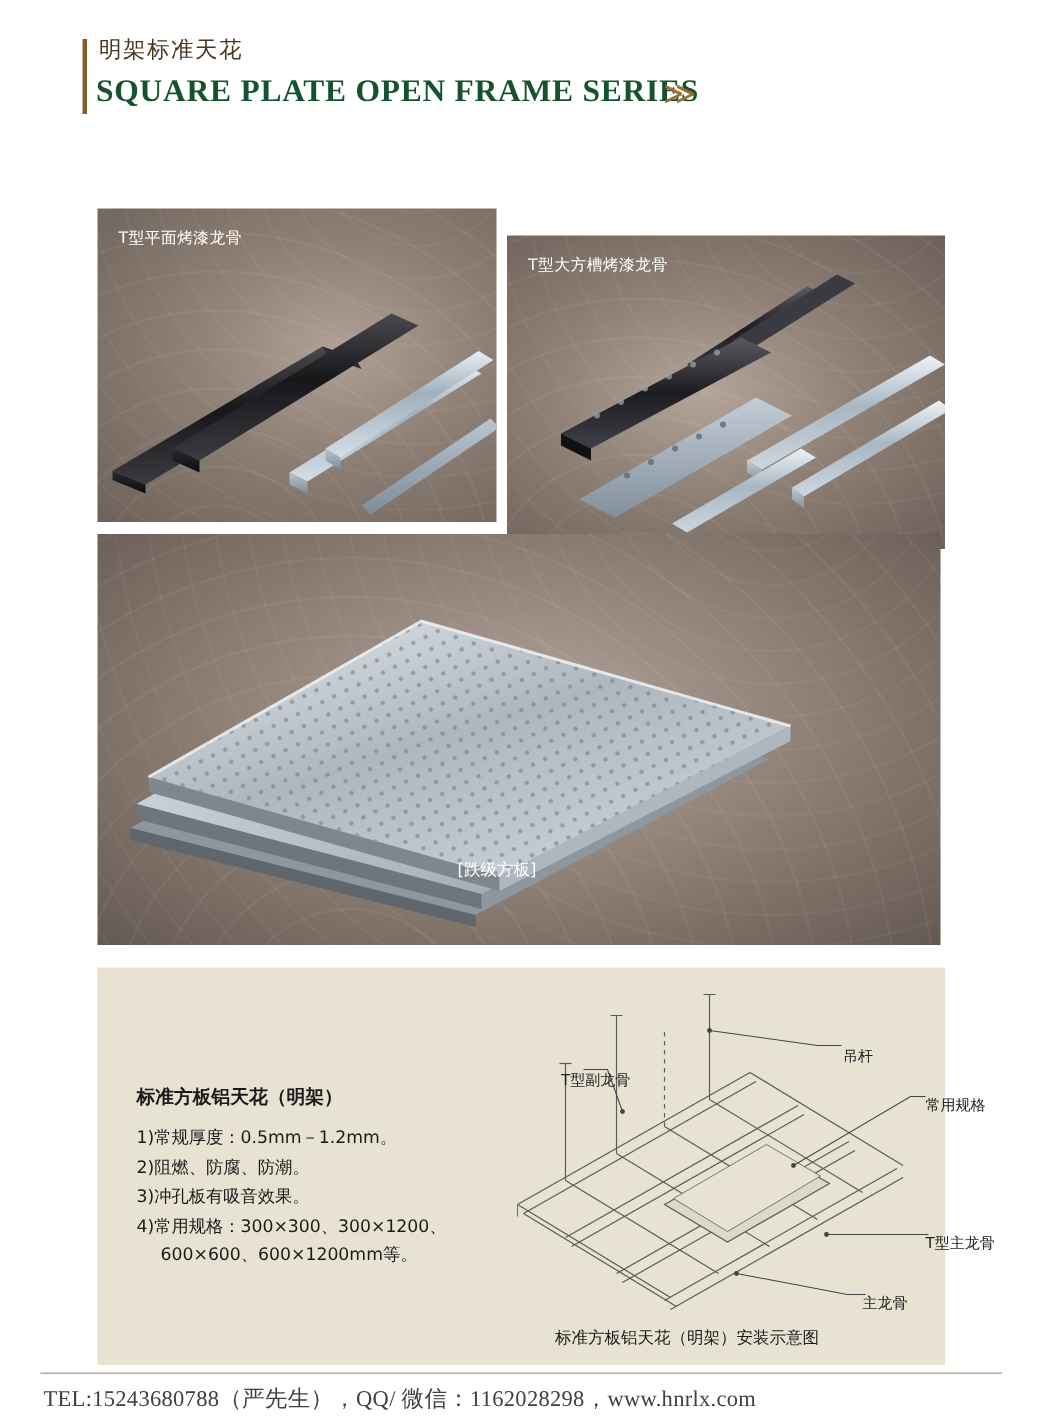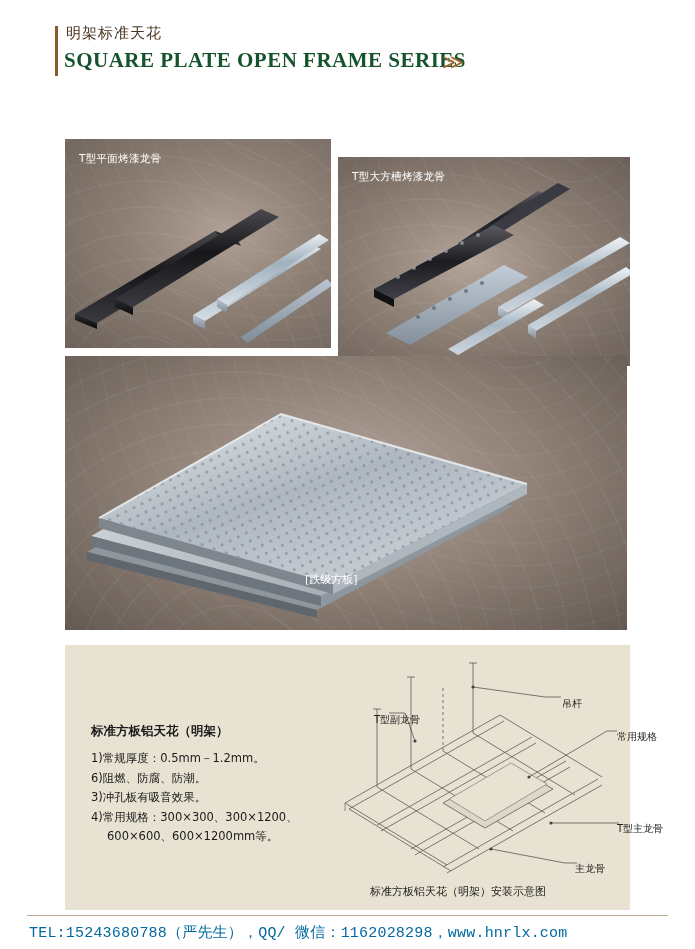--- a/index.html
+++ b/index.html
@@ -181,23 +181,23 @@
     left: 27px;
     top: 0px;
     width: 641px;
     height: 1px;
     background: #b9a98f;
   }
   .footer-text {
     position: absolute;
     left: 29px;
     top: 8px;
-    font-family: Liberation Mono, monospace;
+    font-family: Liberation Serif, serif;
     font-size: 15px;
-    color: #0369a1;
+    color: #404040;
     letter-spacing: 0.2px;
   }
 </style>
 </head>
 <body>
 
 <div class="header">
   <div class="header-accent"></div>
   <div class="header-cn">明架标准天花</div>
   <div class="header-en">SQUARE PLATE OPEN FRAME SERIES</div>
@@ -336,21 +336,21 @@
   </svg>
   <div class="caption-badge" style="left:240px; top:216px;">[跌级方板]</div>
 </div>
 
 <div id="info-block">
 
   <div class="info-title">标准方板铝天花（明架）</div>
 
   <div class="info-list">
     <div>1)常规厚度：0.5mm－1.2mm。</div>
-    <div>6)阻燃、防腐、防潮。</div>
+    <div>2)阻燃、防腐、防潮。</div>
     <div>3)冲孔板有吸音效果。</div>
     <div>4)常用规格：300×300、300×1200、</div>
     <div class="indent">600×600、600×1200mm等。</div>
   </div>
 
   <svg width="310" height="235" style="position:absolute; left:250px; top:8px;">
     <g stroke="#5a5a5a" stroke-width="0.8" fill="none">
 
       <path d="M30,150 L185,62"></path>
       <path d="M34,156 L189,68"></path>

